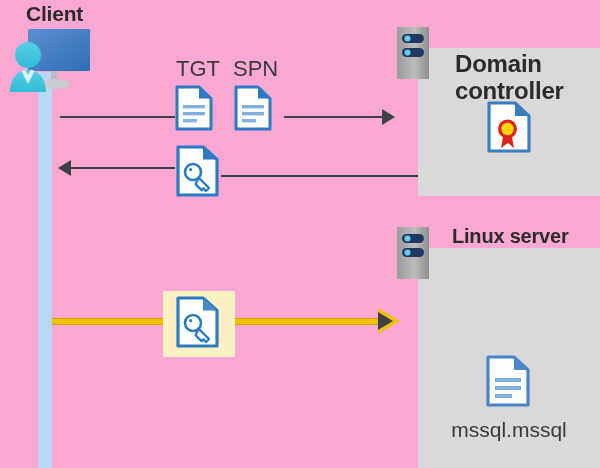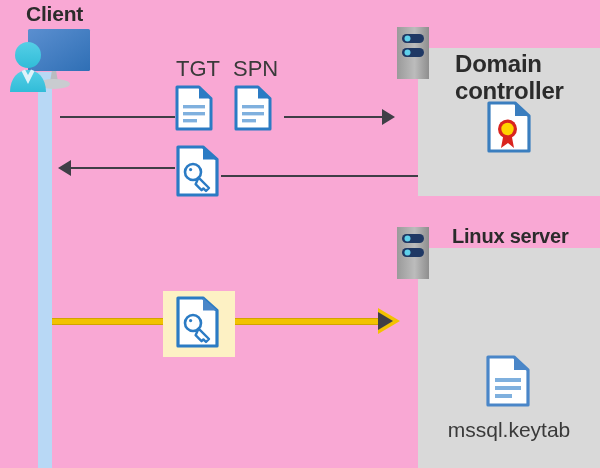--- a/index.html
+++ b/index.html
@@ -185,21 +185,21 @@
   <div class="abs" style="left:486px; top:355px; width:44px; height:52px;">
     <svg width="44" height="52" viewBox="0 0 44 52">
       <path d="M2 2 H28 L42 15 V50 H2 Z" fill="#ffffff" stroke="#4a86c8" stroke-width="3.2" stroke-linejoin="round"></path>
       <path d="M28 2 L42 15 H28 Z" fill="#4a86c8"></path>
       <rect x="9" y="23" width="26" height="4" fill="#7fb0de"></rect>
       <rect x="9" y="31" width="26" height="4" fill="#7fb0de"></rect>
       <rect x="9" y="39" width="17" height="4" fill="#7fb0de"></rect>
     </svg>
   </div>
 
-  <div class="abs" id="keytab-label">mssql.keytab</div>
+  <div class="abs" id="keytab-label">mssql.mssql</div>
 
   <div class="abs hline" style="left:60px; top:116px; width:115px;"></div>
   <div class="abs hline" style="left:284px; top:116px; width:98px;"></div>
   <div class="abs arrow-r" style="left:382px; top:109px;"></div>
 
   <div class="abs doc-label" id="tgt-label">TGT</div>
   <div class="abs doc-label" id="spn-label">SPN</div>
 
   <div class="abs" style="left:175px; top:85px; width:38px; height:46px;">
     <svg width="38" height="46" viewBox="0 0 38 46">

